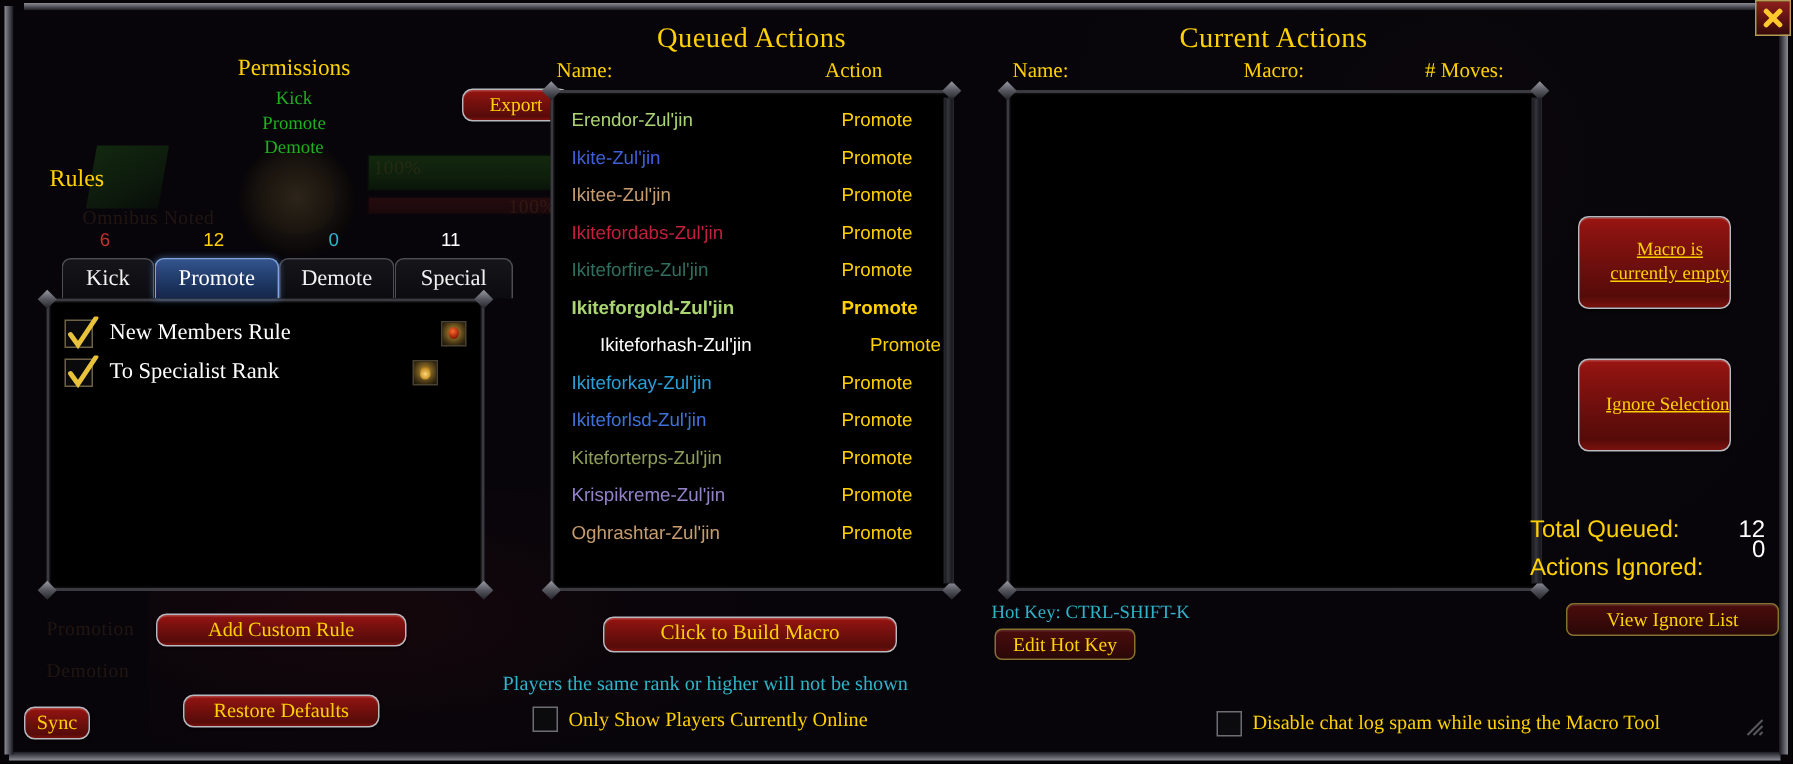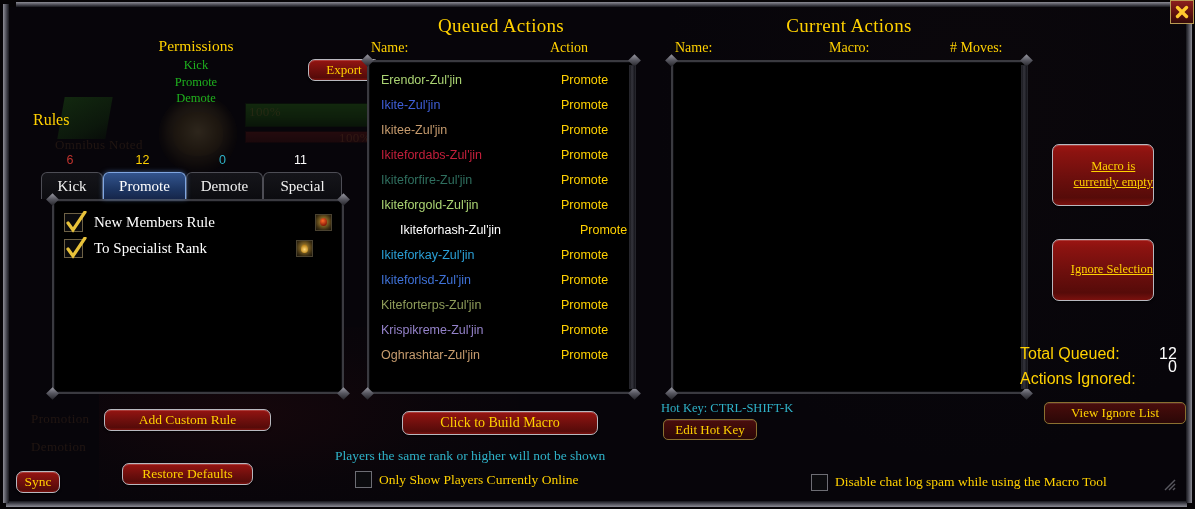--- a/index.html
+++ b/index.html
@@ -193,21 +193,21 @@
   .listbox::after  { right: -6px; top: -6px; }
   .corner-bl, .corner-br {
     position: absolute;
     width: 9px; height: 9px;
     background: linear-gradient(135deg,#9a9aa4 0%,#55555e 50%,#232328 100%);
     transform: rotate(45deg);
   }
   .corner-bl { left: -6px; bottom: -6px; }
   .corner-br { right: -6px; bottom: -6px; }
 
-  #rules-box   { left: 43px; top: 192px; width: 292px; height: 195px; }
+  #rules-box   { left: 22px; top: 192px; width: 292px; height: 195px; }
   #queued-box  { left: 358px; top: 53px;  width: 268px; height: 334px; }
   #current-box { left: 662px; top: 53px;  width: 356px; height: 334px; }
 
   
   .rule-row {
     position: absolute; left: 10px; right: 10px;
     height: 24px;
     cursor: pointer;
   }
   .rule-check {
@@ -442,21 +442,21 @@
             <div class="q-action">Promote</div>
           </div>
           <div class="q-row" style="top: 81px;">
             <div class="q-name" style="color: rgb(196, 31, 59);">Ikitefordabs-Zul'jin</div>
             <div class="q-action">Promote</div>
           </div>
           <div class="q-row" style="top: 106px;">
             <div class="q-name" style="color: rgb(47, 111, 95);">Ikiteforfire-Zul'jin</div>
             <div class="q-action">Promote</div>
           </div>
-          <div class="q-row" style="top: 131px;">
+          <div class="q-row" style="top: 131px; font-weight: bold;">
             <div class="q-name" style="color: rgb(171, 212, 115);">Ikiteforgold-Zul'jin</div>
             <div class="q-action">Promote</div>
           </div>
           <div class="q-row" style="top: 156px; margin-left: 19px;">
             <div class="q-name" style="color: rgb(255, 255, 255);">Ikiteforhash-Zul'jin</div>
             <div class="q-action">Promote</div>
           </div>
           <div class="q-row" style="top: 181px;">
             <div class="q-name" style="color: rgb(42, 159, 214);">Ikiteforkay-Zul'jin</div>
             <div class="q-action">Promote</div>

